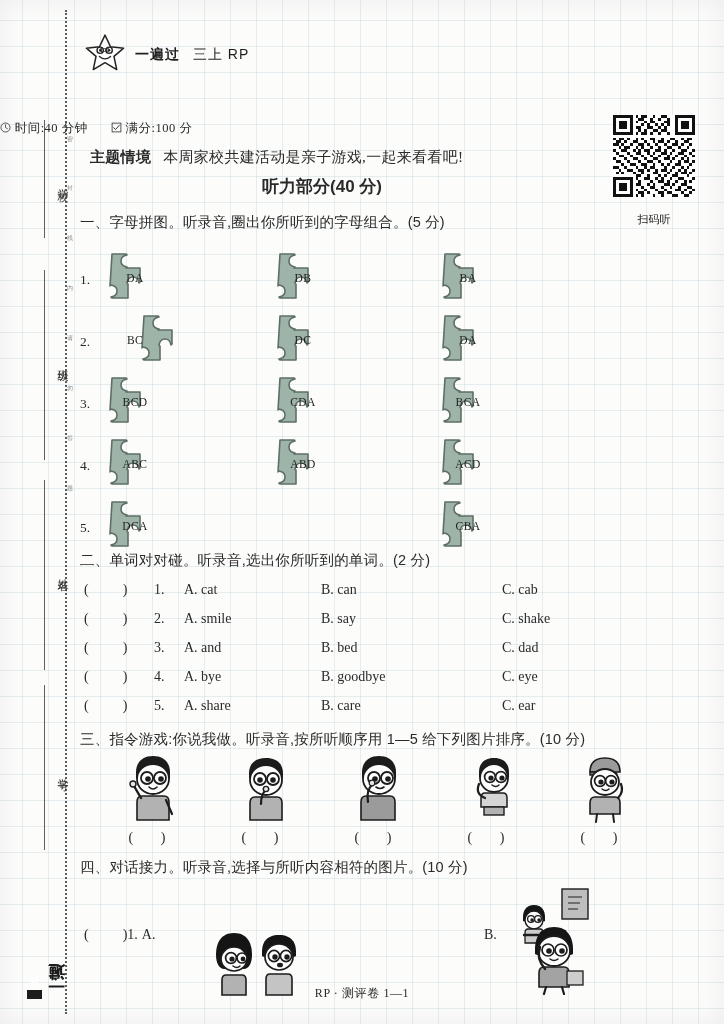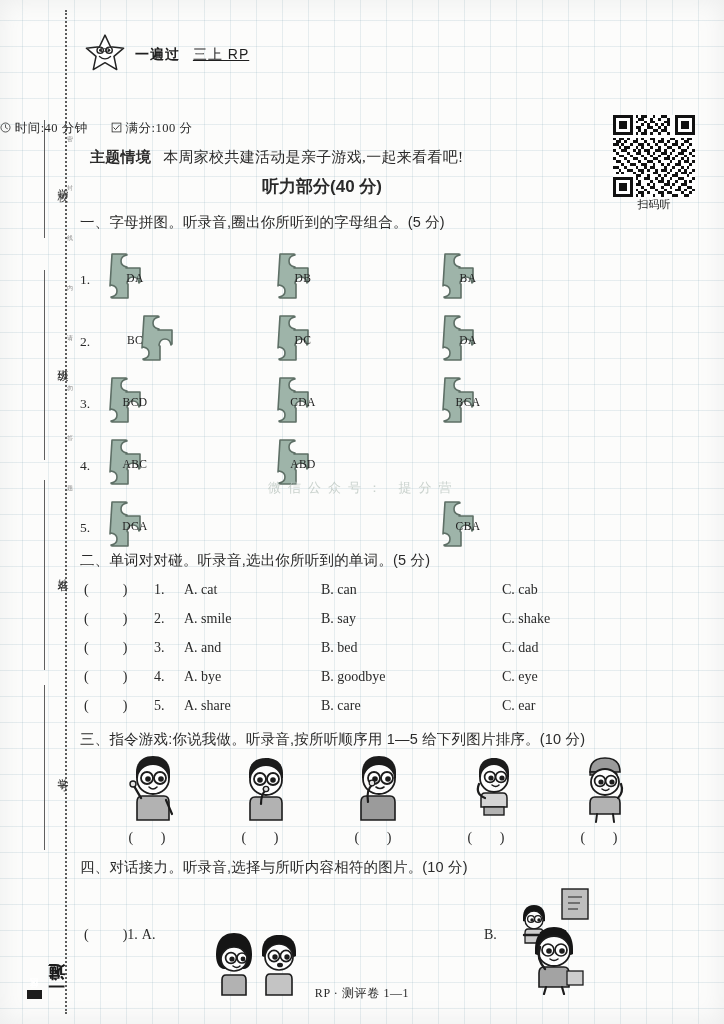--- a/index.html
+++ b/index.html
@@ -82,21 +82,21 @@
   }
   .scene b{ font-family:"Liberation Sans", sans-serif; font-weight:700; margin-right:12px; }
   .part-title{
     position:absolute; left:0; right:80px; top:175px; text-align:center;
     font-size:17px; font-weight:700; font-family:"Liberation Sans", sans-serif;
   }
 
   
   .qr-wrap{ position:absolute; left:606px; top:115px; width:96px; text-align:center; }
   .qr{ width:82px; height:82px; margin:0 auto; display:block; }
-  .qr-cap{ font-size:11px; margin-top:0; color:#222; }
+  .qr-cap{ font-size:11px; margin-top:15px; color:#222; }
 
   
   .sec-head{
     position:absolute; left:80px; font-size:14.5px; letter-spacing:.2px;
     font-family:"Liberation Sans", sans-serif; white-space:nowrap;
   }
   
   .puz-row{ position:absolute; left:80px; width:560px; height:60px; }
   .puz-num{ position:absolute; left:0; top:22px; font-size:13.5px; }
   .puz{ position:absolute; width:66px; height:60px; }
@@ -174,21 +174,21 @@
         <circle cx="23" cy="25" r="4.6" fill="none" stroke="#242424" stroke-width="2"></circle>
         <circle cx="36" cy="25" r="4.6" fill="none" stroke="#242424" stroke-width="2"></circle>
         <circle cx="23" cy="25" r="1.7" fill="#242424"></circle>
         <circle cx="36" cy="25" r="1.7" fill="#242424"></circle>
         <path d="M22 34 q8 7 16 0" fill="none" stroke="#242424" stroke-width="2" stroke-linecap="round"></path>
         <text x="29.5" y="27.5" font-size="9" text-anchor="middle" fill="#242424" font-family="Liberation Sans, sans-serif" font-weight="700">100</text>
       </svg>
     </span>
     <span class="hdr-txt">
       <span>一遍过</span>
-      <span class="sub" style="margin-left:8px;text-decoration:underline;">三上 RP</span>
+      <span class="sub" style="margin-left:8px;">三上 RP</span>
     </span>
   </div>
 
 
   <div class="meta">
     <span>
       <svg width="11" height="11" viewBox="0 0 16 16" style="vertical-align:-1px;">
         <circle cx="8" cy="8" r="6.6" fill="none" stroke="#333" stroke-width="1.2"></circle>
         <path d="M8 4.2V8l2.8 1.8" fill="none" stroke="#333" stroke-width="1.2" stroke-linecap="round"></path>
       </svg>
@@ -510,41 +510,46 @@
           <path d="M16 6 h14 a1 1 0 0 1 1 1 q-6 1 -6 6 t6 6 a1 1 0 0 1 -1 1 h14 v14 q-1 1 -1 1 q-1 -6 -6 -6 t-6 6 q0 1 1 1 v14 h-16 a1 1 0 0 1 -1 -1 q6 -1 6 -6 t-6 -6 q-1 0 -1 1 Z" fill="#9eb4a9" stroke="#5e6f66" stroke-width="1.6" stroke-linejoin="round" transform="translate(-6,-2)"></path>
         </svg>
         <span class="lab">ABC</span>
       </div>
     <div class="puz" style="left:190px;">
         <svg width="66" height="60" viewBox="0 0 66 60">
           <path d="M16 6 h14 a1 1 0 0 1 1 1 q-6 1 -6 6 t6 6 a1 1 0 0 1 -1 1 h14 v14 q-1 1 -1 1 q-1 -6 -6 -6 t-6 6 q0 1 1 1 v14 h-16 a1 1 0 0 1 -1 -1 q6 -1 6 -6 t-6 -6 q-1 0 -1 1 Z" fill="#9eb4a9" stroke="#5e6f66" stroke-width="1.6" stroke-linejoin="round" transform="translate(-6,-2)"></path>
         </svg>
         <span class="lab">ABD</span>
       </div>
+    <div class="puz" style="left:355px;">
+        <svg width="66" height="60" viewBox="0 0 66 60">
+          <path d="M16 6 h14 a1 1 0 0 1 1 1 q-6 1 -6 6 t6 6 a1 1 0 0 1 -1 1 h14 v14 q-1 1 -1 1 q-1 -6 -6 -6 t-6 6 q0 1 1 1 v14 h-16 a1 1 0 0 1 -1 -1 q6 -1 6 -6 t-6 -6 q-1 0 -1 1 Z" fill="#9eb4a9" stroke="#5e6f66" stroke-width="1.6" stroke-linejoin="round" transform="translate(-6,-2)"></path>
+        </svg>
+        <span class="lab">ACD</span>
+      </div>
   </div>
 
   <div class="puz-row" style="top:498px;">
     <span class="puz-num">5.</span>
     <div class="puz" style="left:22px;">
         <svg width="66" height="60" viewBox="0 0 66 60">
           <path d="M16 6 h14 a1 1 0 0 1 1 1 q-6 1 -6 6 t6 6 a1 1 0 0 1 -1 1 h14 v14 q-1 1 -1 1 q-1 -6 -6 -6 t-6 6 q0 1 1 1 v14 h-16 a1 1 0 0 1 -1 -1 q6 -1 6 -6 t-6 -6 q-1 0 -1 1 Z" fill="#9eb4a9" stroke="#5e6f66" stroke-width="1.6" stroke-linejoin="round" transform="translate(-6,-2)"></path>
         </svg>
         <span class="lab">DCA</span>
       </div>
     <div class="puz" style="left:355px;">
         <svg width="66" height="60" viewBox="0 0 66 60">
           <path d="M16 6 h14 a1 1 0 0 1 1 1 q-6 1 -6 6 t6 6 a1 1 0 0 1 -1 1 h14 v14 q-1 1 -1 1 q-1 -6 -6 -6 t-6 6 q0 1 1 1 v14 h-16 a1 1 0 0 1 -1 -1 q6 -1 6 -6 t-6 -6 q-1 0 -1 1 Z" fill="#9eb4a9" stroke="#5e6f66" stroke-width="1.6" stroke-linejoin="round" transform="translate(-6,-2)"></path>
         </svg>
         <span class="lab">CBA</span>
       </div>
   </div>
 
-  <div class="wm">微信公众号： 提分营</div>
-
-  <div class="sec-head" style="top:551px;">二、单词对对碰。听录音,选出你所听到的单词。(5 分)</div>
+
+  <div class="sec-head" style="top:551px;">二、单词对对碰。听录音,选出你所听到的单词。(2 分)</div>
 
   <div class="w-row" style="top:582px;">
     <span class="w-paren">(<i></i>)</span>
     <span class="w-no">1.</span>
     <span class="w-a">A.  cat</span>
     <span class="w-b">B.  can</span>
     <span class="w-c">C.  cab</span>
   </div>
   <div class="w-row" style="top:611px;">
     <span class="w-paren">(<i></i>)</span>

